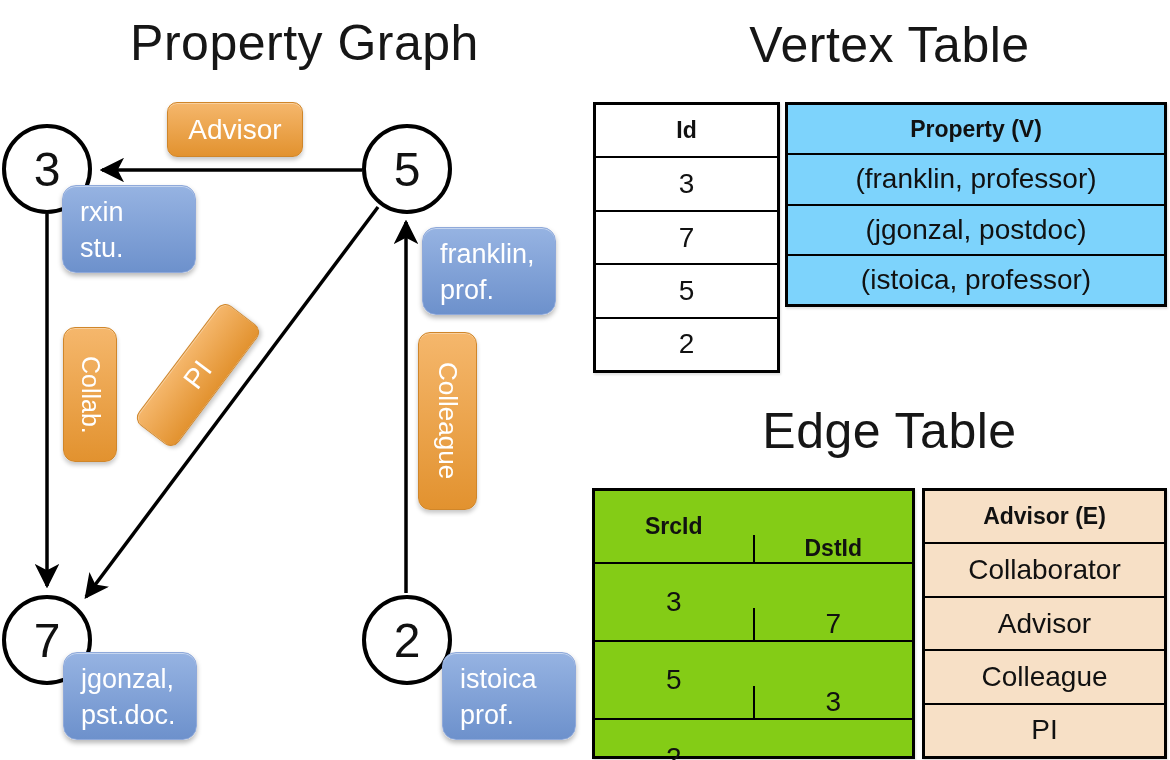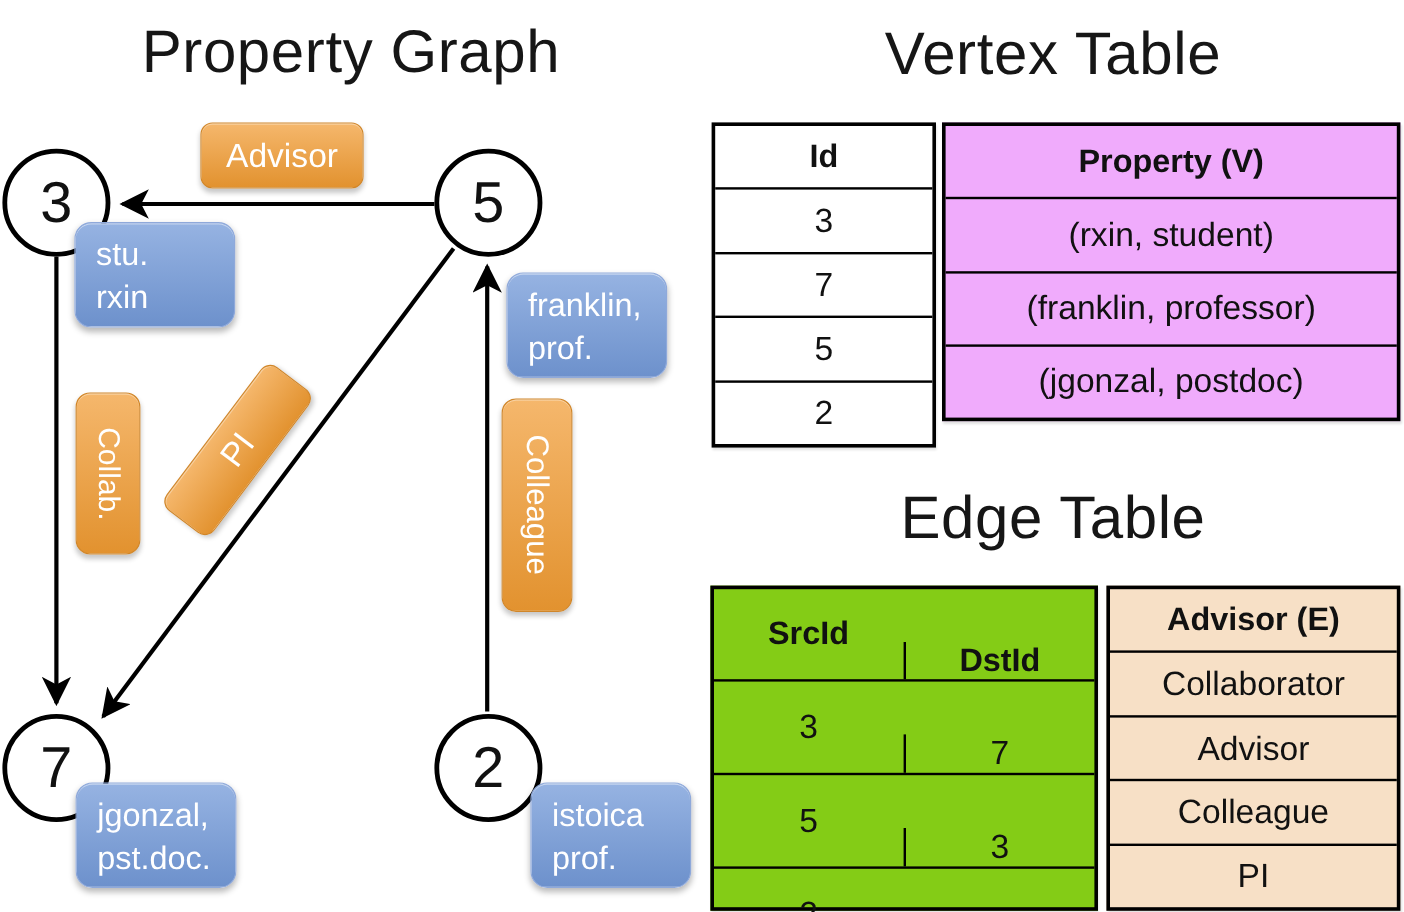--- a/index.html
+++ b/index.html
@@ -2,21 +2,21 @@
 <html><head>
 <meta charset="utf-8">
 <style>
   * { margin:0; padding:0; box-sizing:border-box; }
   html,body { background:#fff; }
   body { font-family:"Liberation Sans","DejaVu Sans",sans-serif; color:#111; }
   #canvas { position:relative; width:1170px; height:760px; background:#fff; overflow:hidden; }
 
   
   .big-title { position:absolute; text-align:center; font-size:50px; font-weight:400;
-               letter-spacing:0.5px; color:#161616; white-space:nowrap; }
+               letter-spacing:0.5px; color:#161616; white-space:nowrap;margin-left:12px; }
   #pg-title   { left:0;   top:14px;  width:585px; }
   #vt-title   { left:585px; top:16px; width:585px; }
   #et-title   { left:585px; top:402px; width:585px; }
 
   
   #graph-svg { position:absolute; left:0; top:0; width:585px; height:760px; }
 
   .node { position:absolute; width:90px; height:90px; background:#fff; border:4px solid #000;
           border-radius:50%; display:flex; align-items:center; justify-content:center;
           font-size:48px; font-weight:400; z-index:3; }
@@ -44,26 +44,26 @@
   #epill-pi        { left:123px; top:350px; width:150px; height:50px;  font-size:28px;
                      transform:rotate(-53deg); }
   .vtext { writing-mode:vertical-rl; }
 
   
   .tbox { position:absolute; border:3px solid #000; display:flex; flex-direction:column;
           box-shadow:1px 2px 2px rgba(0,0,0,.12); }
   .trow { flex:1; display:flex; align-items:center; justify-content:center;
           font-size:28px; border-top:2px solid #000; text-align:center; }
   .trow:first-child { border-top:none; }
-  .trow.hdr { font-weight:bold; font-size:27px;border-radius:24px; }
+  .trow.hdr { font-weight:bold; font-size:23px;border-radius:24px; }
   .tcell { flex:1; align-self:stretch; display:flex; align-items:center; justify-content:center; }
   .tcell + .tcell { border-left:2px solid #000;margin-top:44px; }
 
   #vt-id   { left:593px; top:102px; width:187px; height:271px; background:#fff; }
-  #vt-prop { left:785px; top:102px; width:382px; height:249px; background:#f0abfc; }
+  #vt-prop { left:785px; top:102px; width:382px; height:205px; background:#7dd3fc; }
   #et-src  { left:592px; top:488px; width:323px; height:271px; background:#84cc16; }
   #et-prop { left:922px; top:488px; width:245px; height:271px; background:#f7e0c6; }
 </style>
 </head>
 <body>
 
 <div id="canvas">
 
   <div class="big-title" id="pg-title">Property Graph</div>
   <div class="big-title" id="vt-title">Vertex Table</div>
@@ -88,22 +88,22 @@
       <span>5</span>
     </div>
   <div class="node" id="node-7">
       <span>7</span>
     </div>
   <div class="node" id="node-2">
       <span>2</span>
     </div>
 
   <div class="vprop" id="vprop-rxin">
+    <div>rxin</div>
     <div>stu.</div>
-    <div>rxin</div>
   </div>
   <div class="vprop" id="vprop-franklin">
     <div>franklin,</div>
     <div>prof.</div>
   </div>
   <div class="vprop" id="vprop-jgonzal">
     <div>jgonzal,</div>
     <div>pst.doc.</div>
   </div>
   <div class="vprop" id="vprop-istoica">
@@ -126,23 +126,23 @@
 
   <div class="tbox" id="vt-id">
     <div class="trow hdr">Id</div>
     <div class="trow">3</div>
     <div class="trow">7</div>
     <div class="trow">5</div>
     <div class="trow">2</div>
   </div>
   <div class="tbox" id="vt-prop">
     <div class="trow hdr">Property (V)</div>
-    <div class="trow">(rxin, student)</div>
     <div class="trow">(franklin, professor)</div>
     <div class="trow">(jgonzal, postdoc)</div>
+    <div class="trow">(istoica, professor)</div>
   </div>
 
   <div class="tbox" id="et-src">
     <div class="trow hdr">
       <div class="tcell">SrcId</div>
       <div class="tcell">DstId</div>
     </div>
     <div class="trow">
       <div class="tcell">3</div>
       <div class="tcell">7</div>

